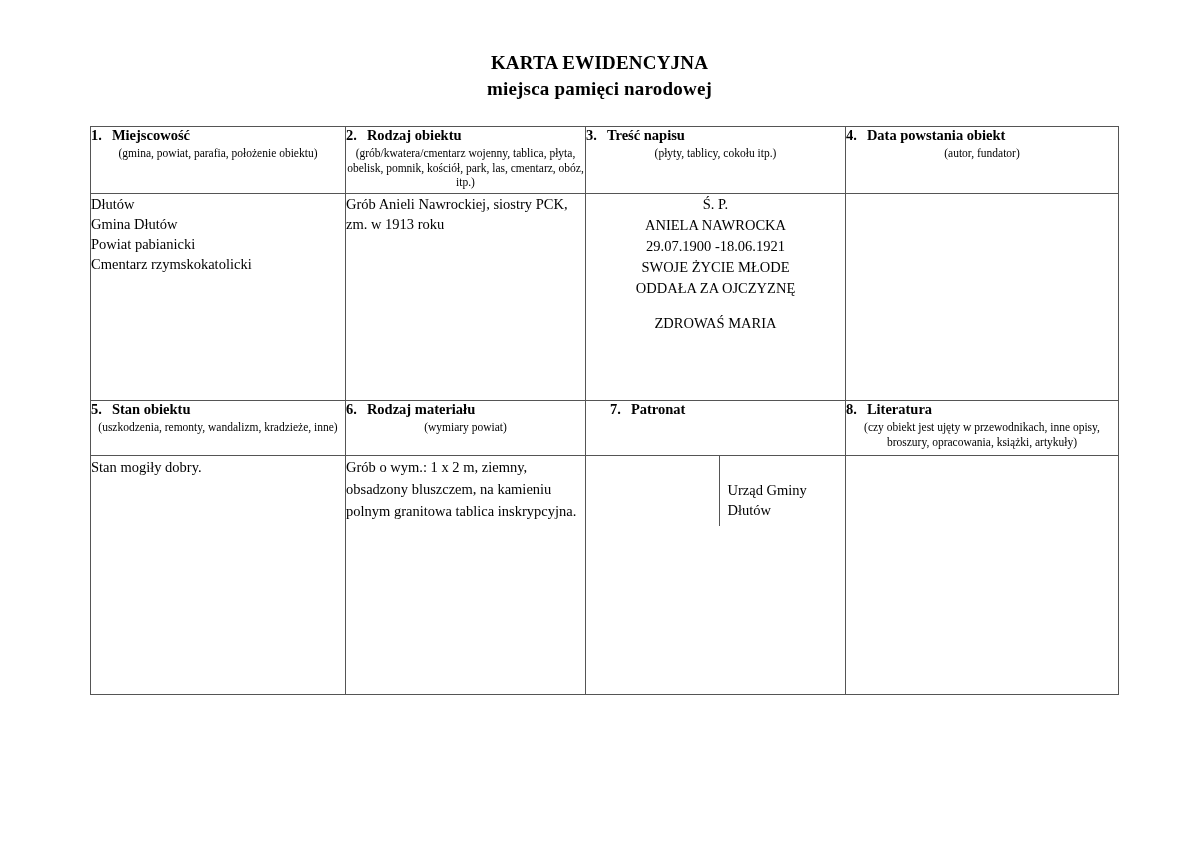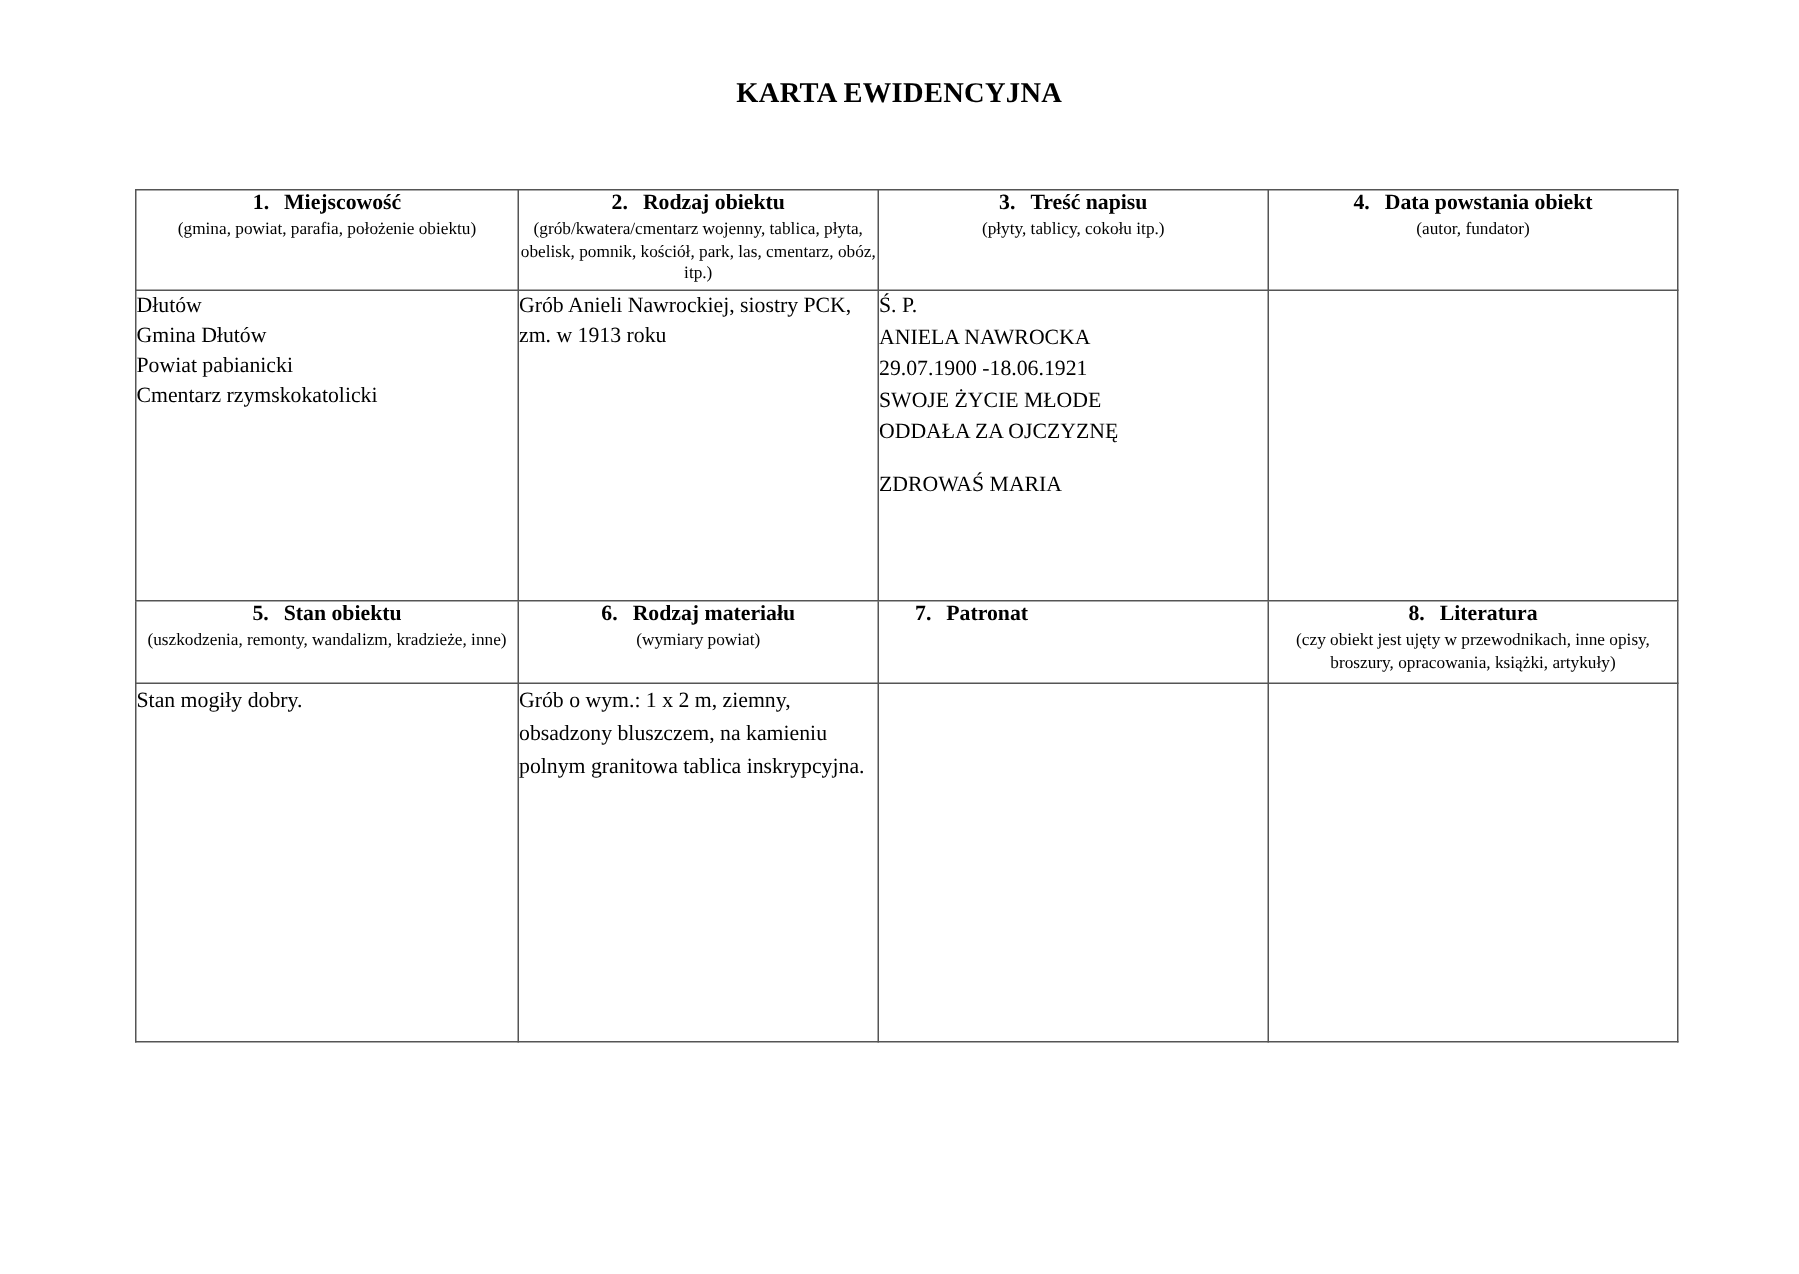--- a/index.html
+++ b/index.html
@@ -64,21 +64,21 @@
     height: 66px;
     padding: 7px 8px 4px 8px;
   }
   .hdr-cell-2 {
     height: 54px;
     padding: 7px 8px 4px 8px;
   }
   .hdr-title {
     font-weight: bold;
     font-size: 14.5px;
-    text-align: center;
+    text-align: left;
     line-height: 17px;
     margin-bottom: 2px;
   }
   .hdr-title .num { margin-right: 10px; }
   .hdr-title.left-align {
     text-align: left;
     padding-left: 24px;
   }
   .hdr-sub {
     font-size: 11.5px;
@@ -96,21 +96,21 @@
     height: 238px;
     padding: 22px 10px 6px 10px;
     font-size: 14.5px;
     line-height: 22px;
   }
   .body-cell .line,
   .body-cell-2 .line { display: block; }
 
   
   .inscription {
-    text-align: left;
+    text-align: center;
     font-size: 14.5px;
     line-height: 21px;
     padding-top: 26px;
   }
   .inscription .line { display: block; }
   .inscription .blank { display: block; height: 14px; }
 
   
   .patronat-cell { padding: 0 !important; }
   .patronat-table {
@@ -139,20 +139,21 @@
   .pat-colB { width: 127px; }
   .patronat-table .line { display: block; }
 </style>
 </head>
 <body>
 
 <div class="page">
 
   <div class="title-block">
     <div class="title-line">KARTA EWIDENCYJNA</div>
+    <div class="title-line">miejsca pamięci narodowej</div>
   </div>
 
   <table class="form-table">
     <colgroup>
       <col class="col1">
         <col class="col2">
         <col class="col3">
         <col class="col4">
     </colgroup>
     <tbody>
@@ -240,20 +241,27 @@
         <td class="body-cell-2">
           <span>Grób o wym.: 1 x 2 m, ziemny, obsadzony bluszczem, na kamieniu polnym granitowa tablica inskrypcyjna.</span>
         </td>
         <td class="patronat-cell">
           <table class="patronat-table">
             <colgroup>
                 <col class="pat-colA">
                 <col class="pat-colB">
               </colgroup>
             <tbody>
+              <tr class="sub-body">
+                <td></td>
+                <td class="last">
+                  <span class="line">Urząd Gminy</span>
+                  <span class="line">Dłutów</span>
+                </td>
+              </tr>
             </tbody>
           </table>
         </td>
         <td class="body-cell-2"></td>
       </tr>
 
     </tbody>
   </table>
 
 </div>

